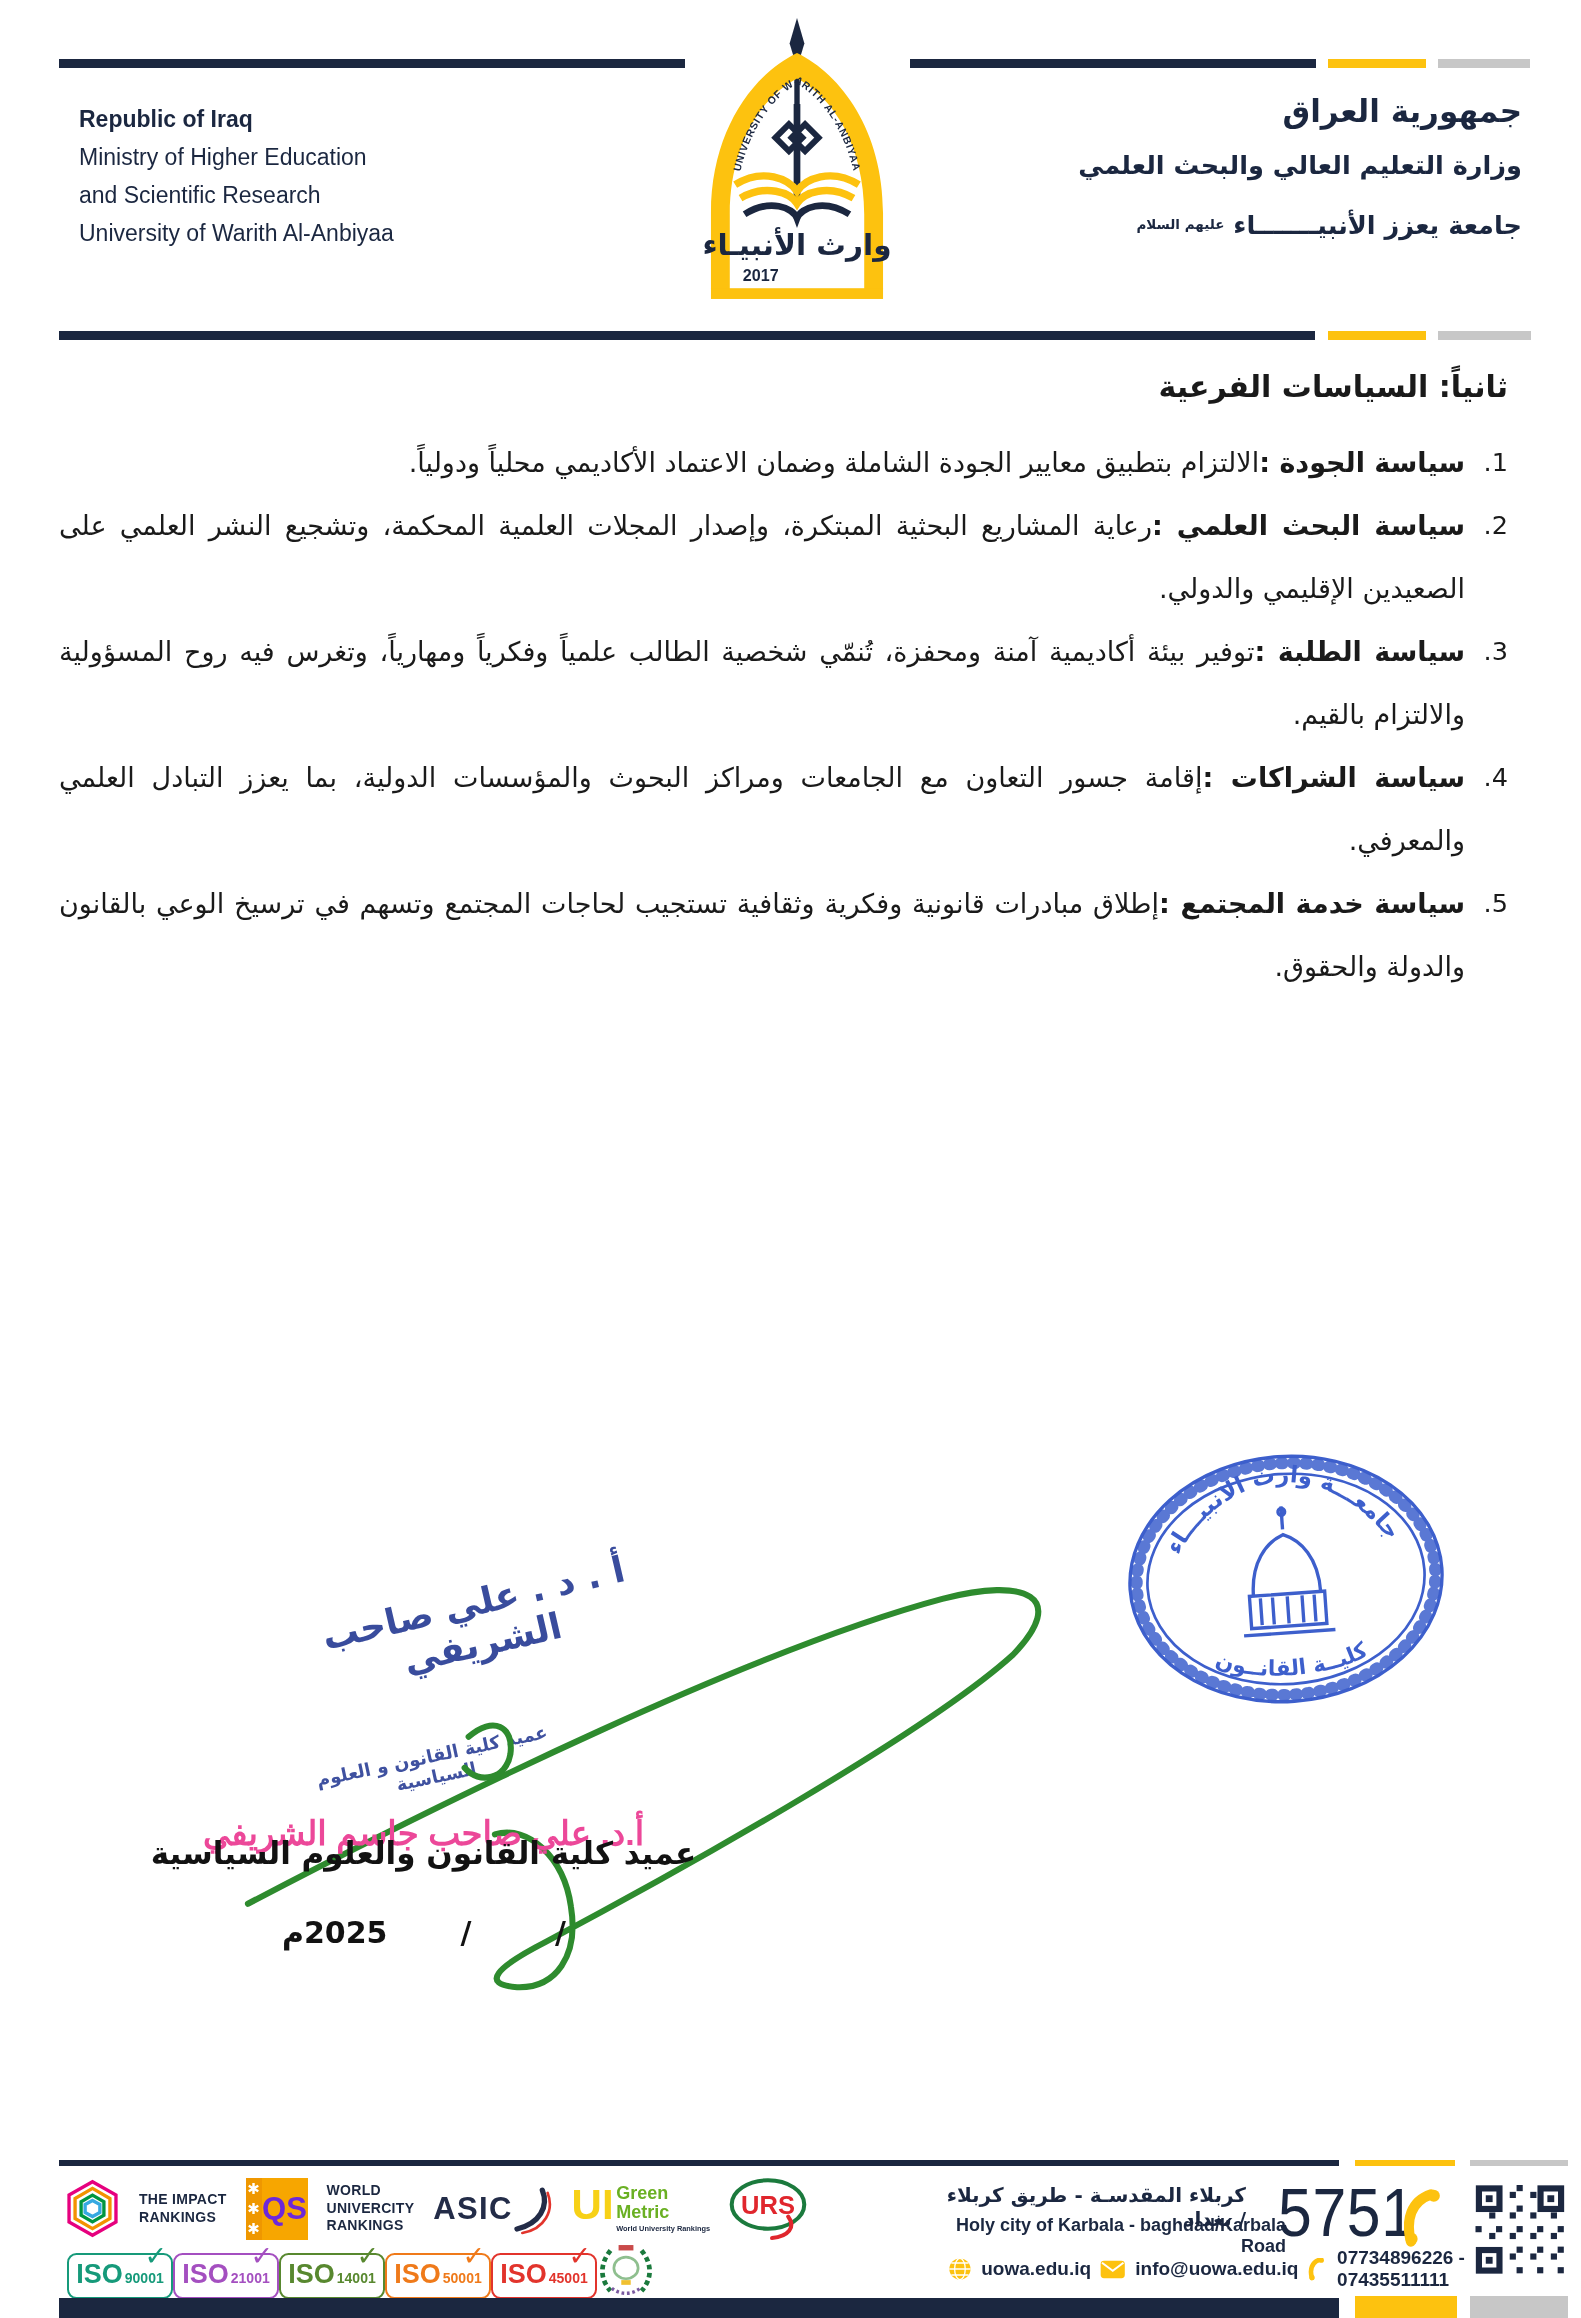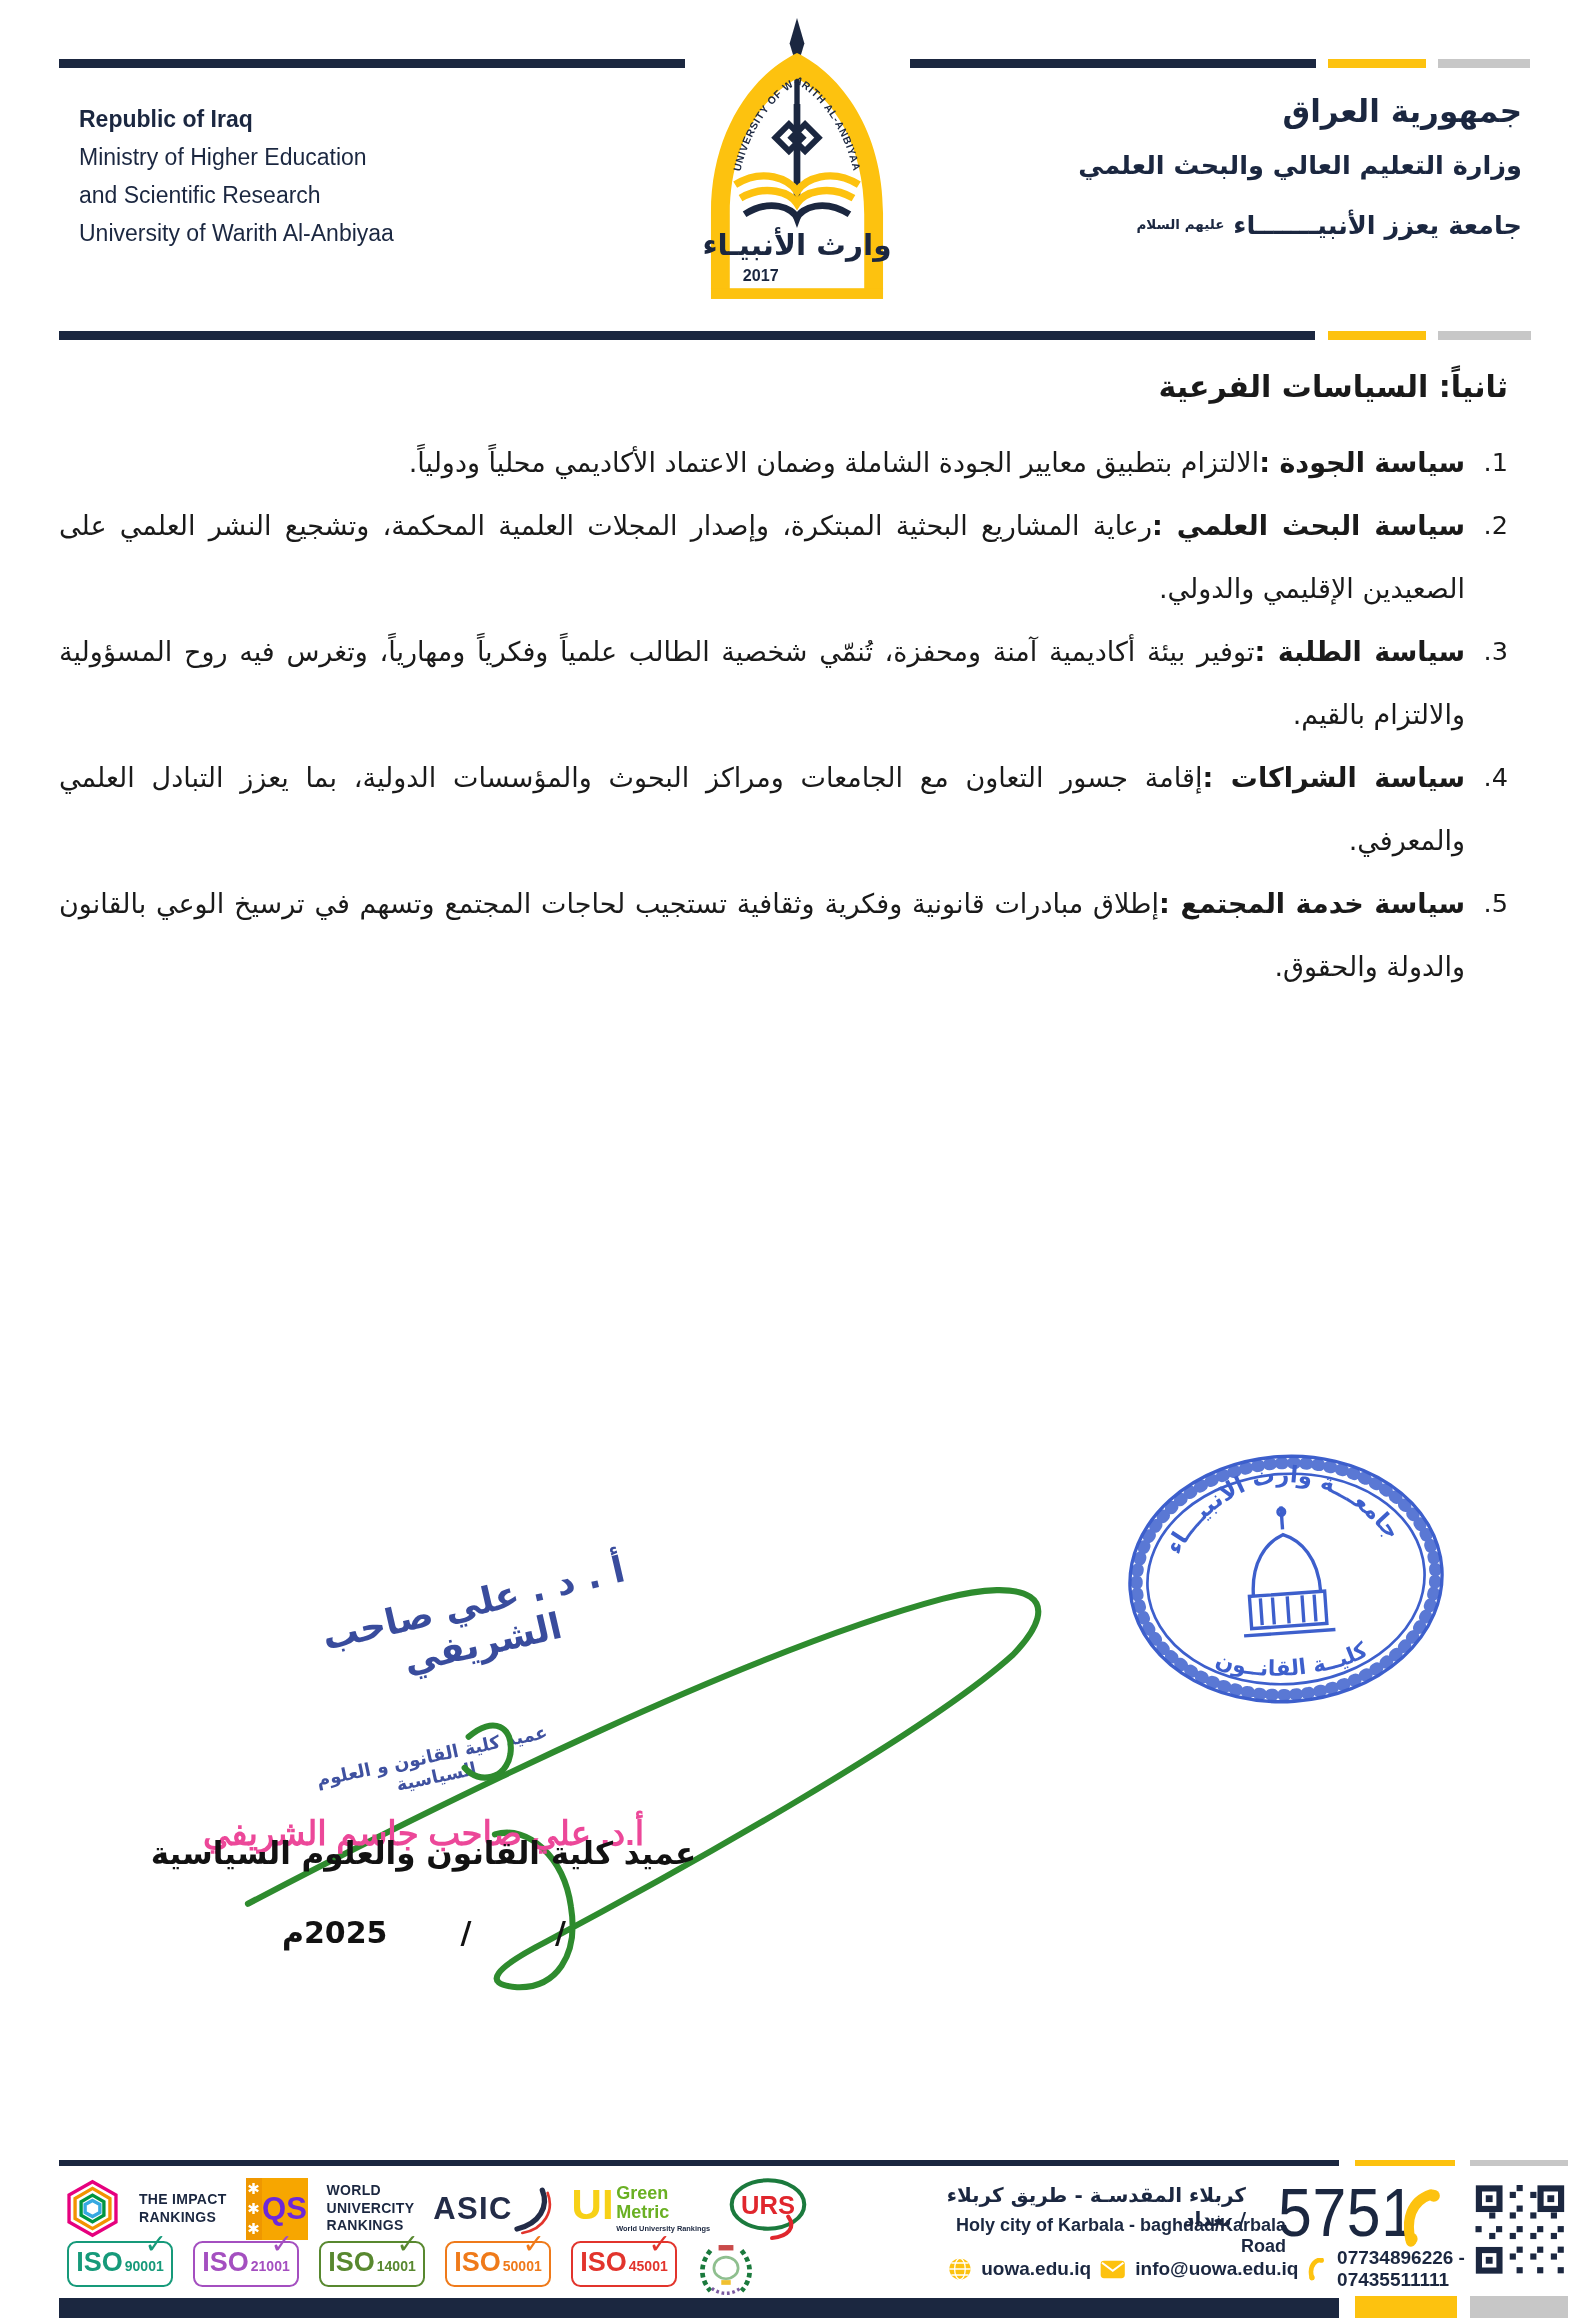--- a/index.html
+++ b/index.html
@@ -57,21 +57,21 @@
   .qs-box{width:62px;height:62px;background:#f7a600;display:flex;}
   .qs-strip{width:16px;background:#ef9700;color:#fff;font-size:15px;line-height:20px;text-align:center;padding-top:1.3px;}
   .qs-letters{flex:1;color:#6d28d9;font-size:31px;font-weight:bold;display:flex;align-items:center;justify-content:center;}
   .asic-wrap{display:flex;align-items:center;}
   .asic-text{font-size:31px;font-weight:bold;color:#232c48;letter-spacing:1.3px;}
   .ui-wrap{display:flex;align-items:flex-start;}
   .ui-letters{font-size:42px;font-weight:bold;color:#f7d117;line-height:42px;}
   .gm-col{margin-left:2.7px;}
   .gm-line{font-size:18px;font-weight:bold;color:#6ab023;line-height:19px;}
   .gm-sub{font-size:7.4px;font-weight:bold;color:var(--navy);margin-top:2.7px;}
-  .iso-row{left:67px;top:2241px;display:flex;gap:20px;align-items:flex-start;}
+  .iso-row{left:67px;top:2241px;display:flex;align-items:flex-end;}
   .iso-badge{position:relative;width:102px;height:42px;border:2.7px solid;border-radius:9.4px;
              display:flex;align-items:baseline;justify-content:center;background:#fff;}
   .iso-label{font-size:27px;font-weight:bold;line-height:39px;}
   .iso-num{font-size:14px;font-weight:bold;margin-left:2px;}
   .iso-check{position:absolute;top:-15px;right:4px;font-size:27px;font-weight:bold;background:transparent;}
 
   .addr-ar{left:943px;top:2183px;width:303px;text-align:right;direction:rtl;font-size:20px;
            font-weight:bold;color:var(--navy);font-family:"DejaVu Sans",sans-serif;}
   .addr-en{left:936px;top:2215px;width:350px;text-align:right;font-size:18px;font-weight:bold;color:var(--navy);}
   .short-num{left:1278px;top:2173px;font-size:69px;color:var(--navy);letter-spacing:0.7px;

